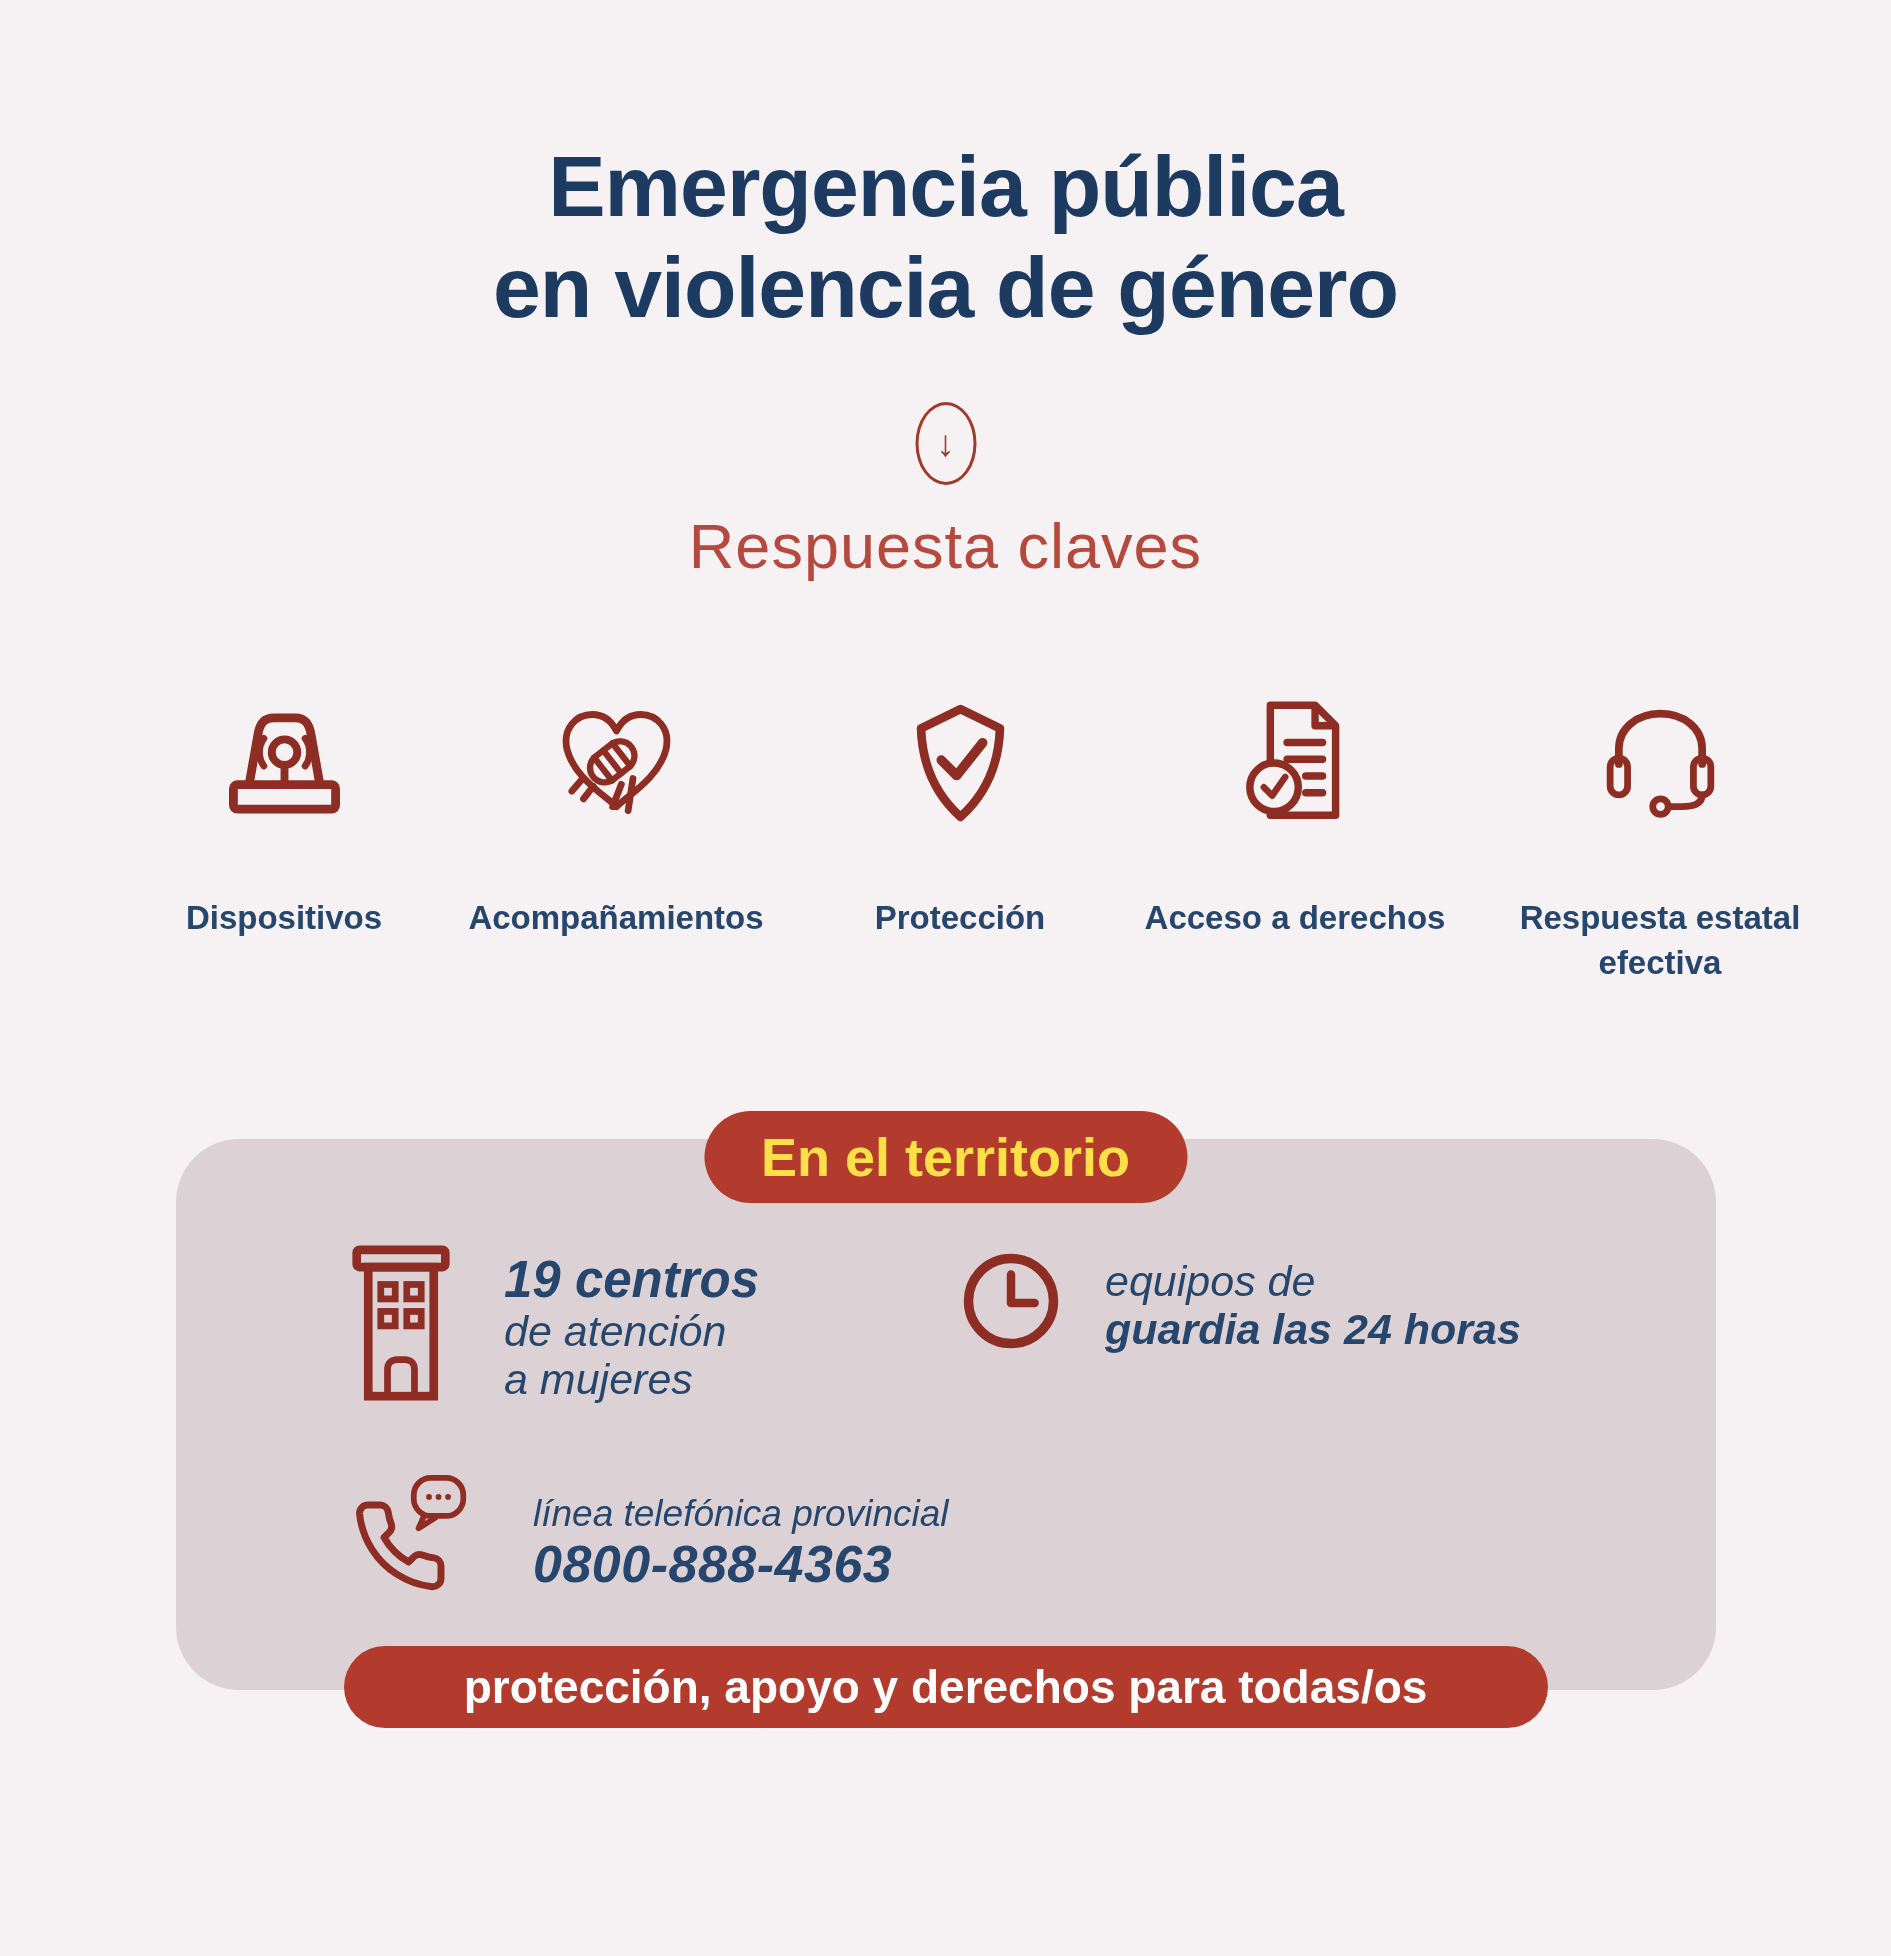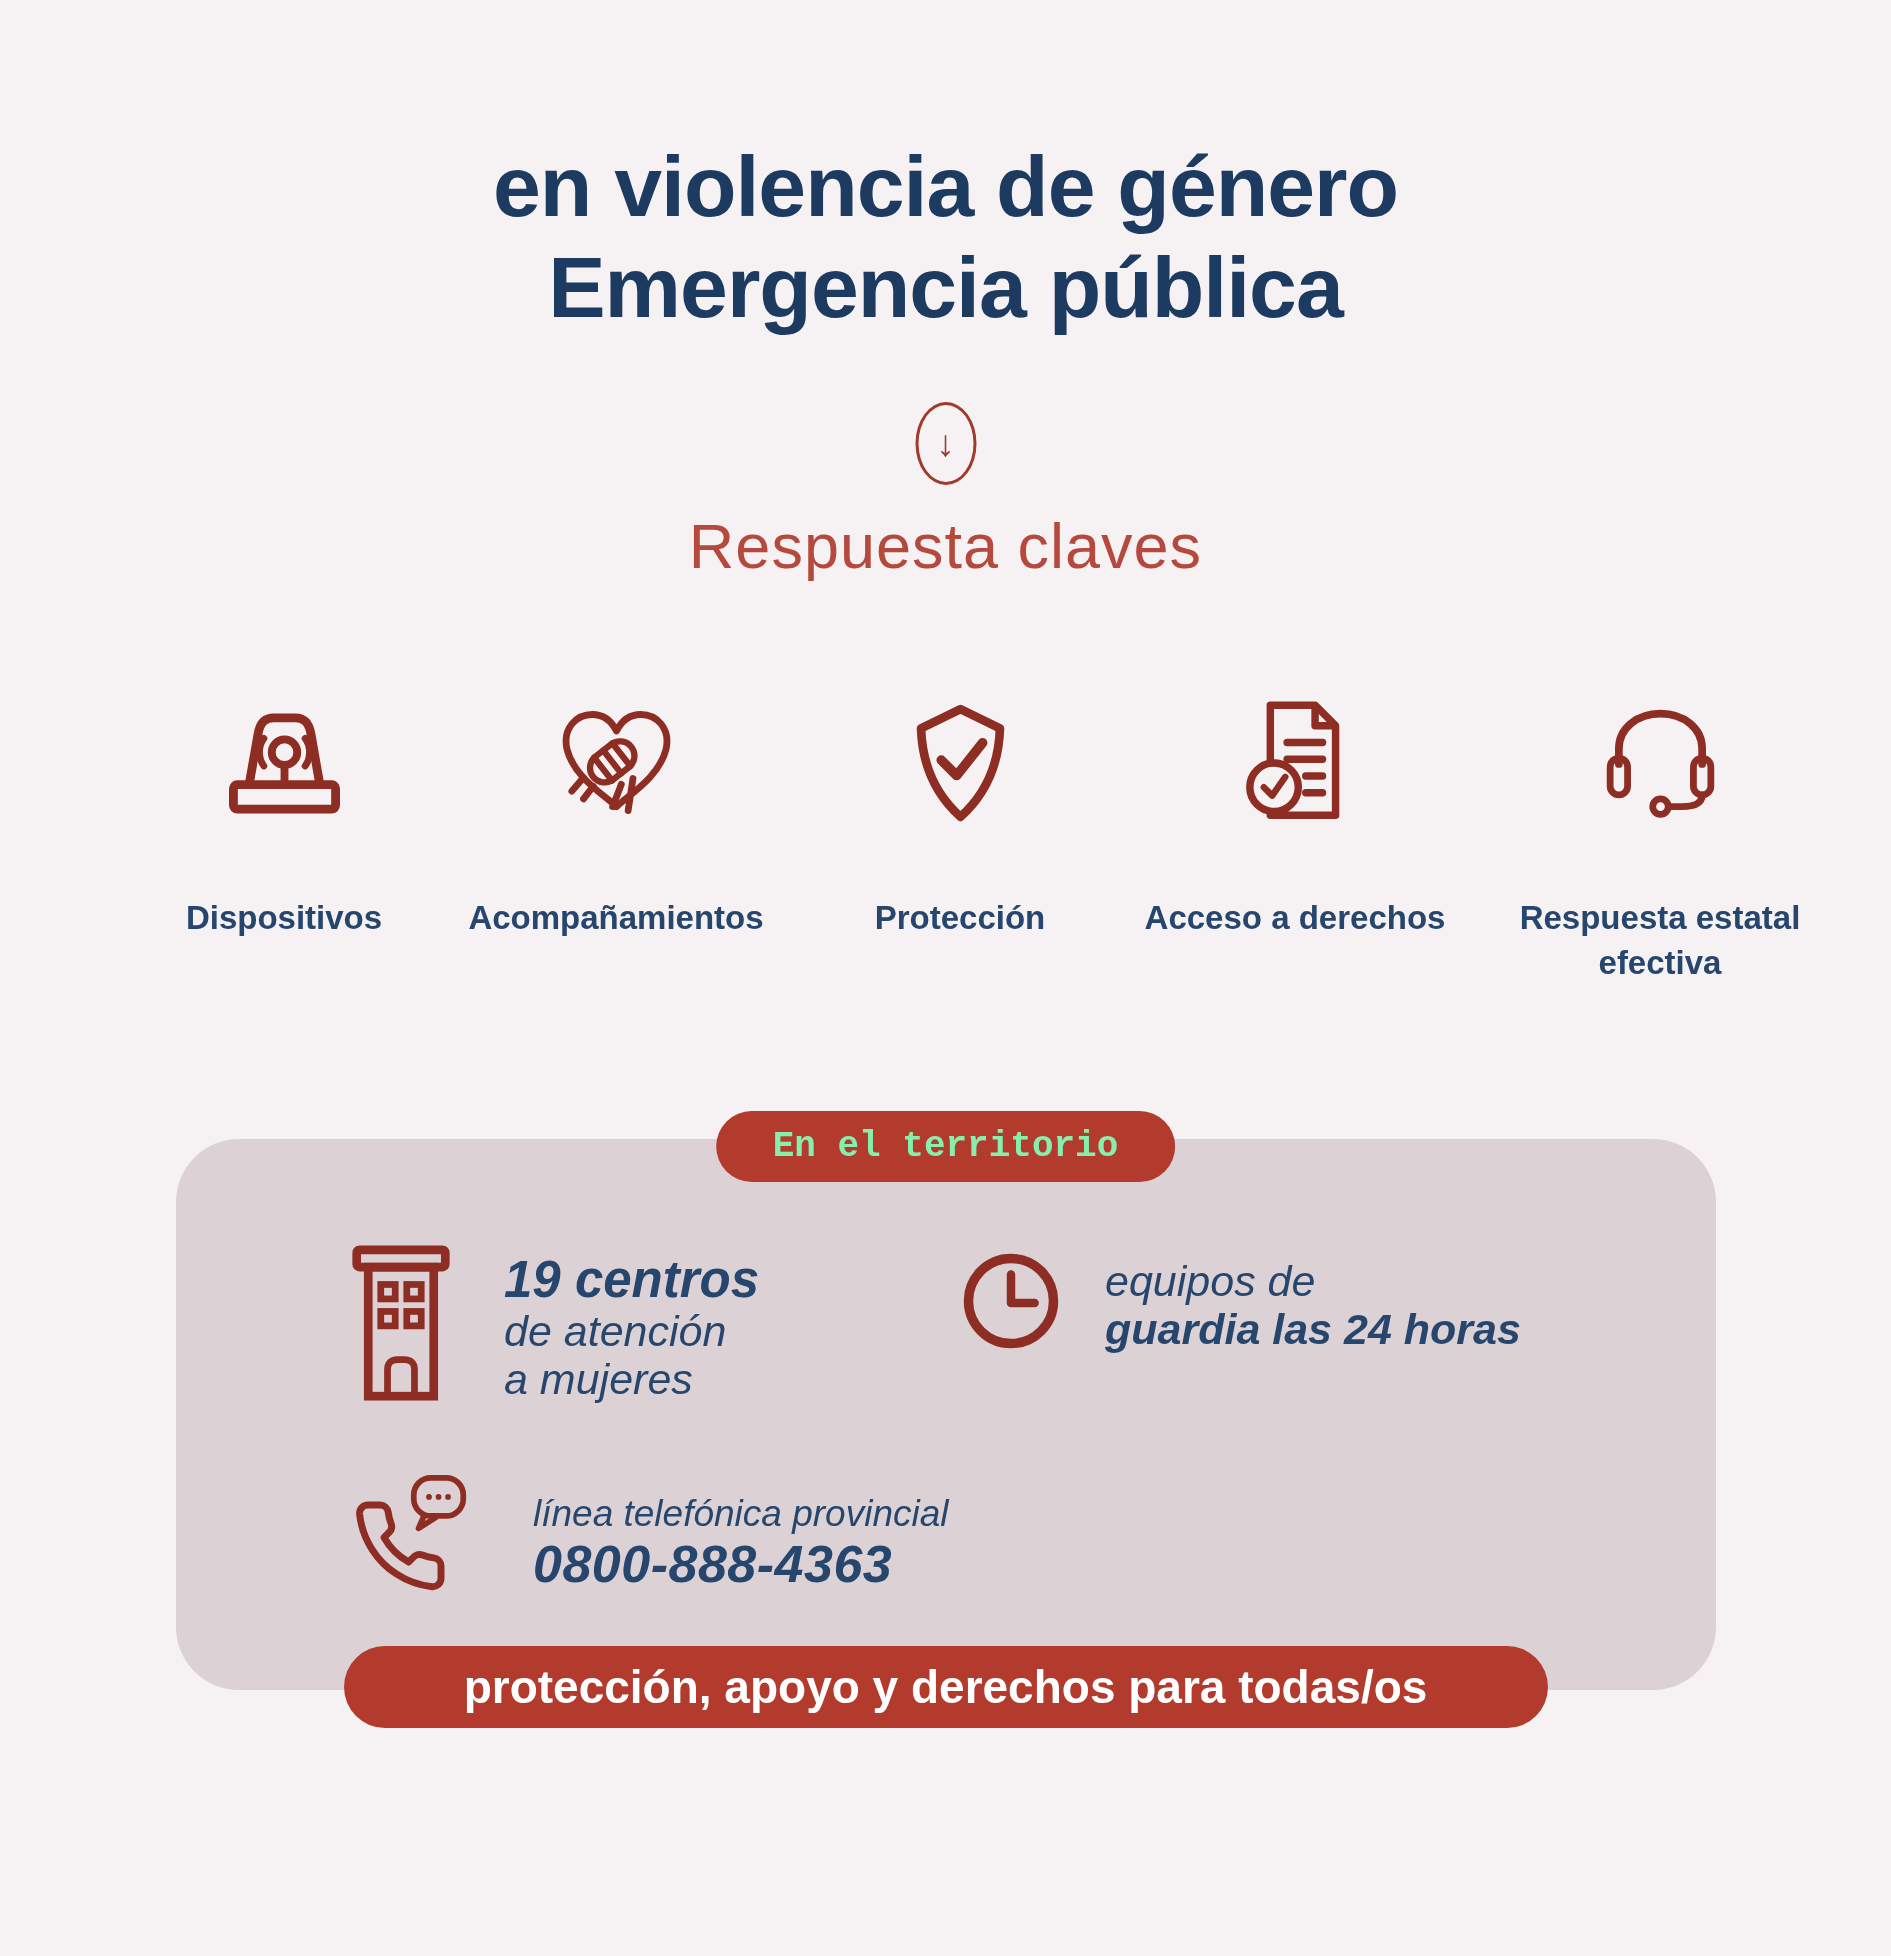--- a/index.html
+++ b/index.html
@@ -23,22 +23,22 @@
          display:flex; flex-direction:column; align-items:center;}
   .icon-zone{height:169px; display:flex; align-items:center; justify-content:center;}
   .flow-label{margin-top:49px; font-size:33px; font-weight:bold; text-align:center;
          color:var(--navy-text,#26466d); line-height:1.35;}
   .flow-arrow{position:absolute; top:729px; transform:translateX(-50%);
          font-size:45px; color:var(--arrow-red,#c2402f); line-height:49px;}
   .ricon{color:var(--icon-red,#8e2d23); display:block;}
 
   
   .t-badge{position:absolute; top:1111px; left:50%; transform:translateX(-50%); z-index:3;
-         background:var(--pill-red,#b23b2d); color:#86efac; font-size:36px; font-weight:bold;
-         padding:14.8px 57px; border-radius:47px; white-space:nowrap;font-family:Liberation Mono, monospace;}
+         background:var(--pill-red,#b23b2d); color:#fde047; font-size:54px; font-weight:bold;
+         padding:14.8px 57px; border-radius:47px; white-space:nowrap;}
   .gray-box{position:absolute; top:1139px; left:176px; width:1540px; height:551px;
          background:var(--panel,#dcd2d5); border-radius:63px; z-index:1;}
   .t-grid{display:grid; grid-template-columns:611px auto; grid-row-gap:69px;
          padding:102px 59px 0 173px;}
   .t-cell{display:flex; align-items:flex-start;font-style:italic;}
   .t-text{color:var(--navy-text,#26466d);}
   .t-big{font-size:51px; font-weight:bold; line-height:1.06;}
   .t-reg{font-size:43px; font-weight:400; line-height:1.13;}
   .t-bold{font-size:43px; font-weight:bold; line-height:1.13;}
   .t-small{font-size:37px; font-weight:400; line-height:1.2;}
@@ -49,22 +49,22 @@
          width:1204px; height:82px; background:var(--pill-red,#b23b2d); border-radius:43px;
          color:#ffffff; font-size:46px; font-weight:bold;
          display:flex; align-items:center; justify-content:center; white-space:nowrap;text-align:right;}
 </style>
 </head>
 <body>
 
 <div class="canvas">
 
   <div class="title">
+    <div>Emergencia pública</div>
     <div>en violencia de género</div>
-    <div>Emergencia pública</div>
   </div>
 
   <div class="down-ellipse">
     <span>↓</span>
   </div>
 
   <div class="subtitle">Respuesta claves</div>
 
   <div class="flow">
 

